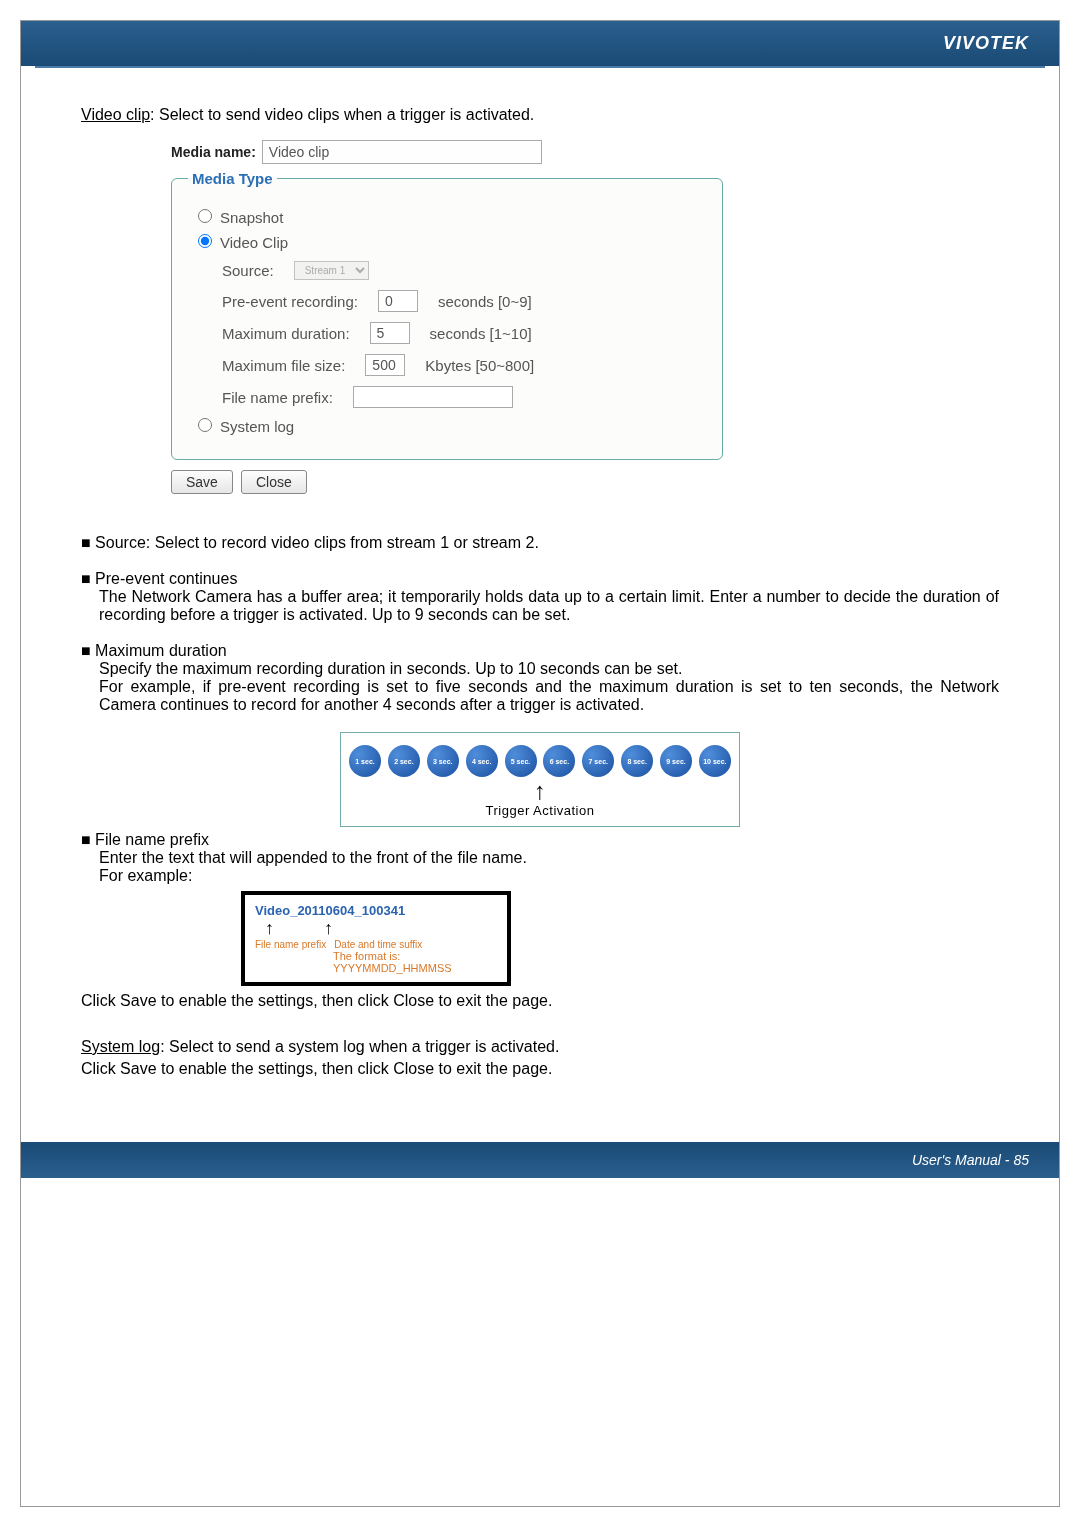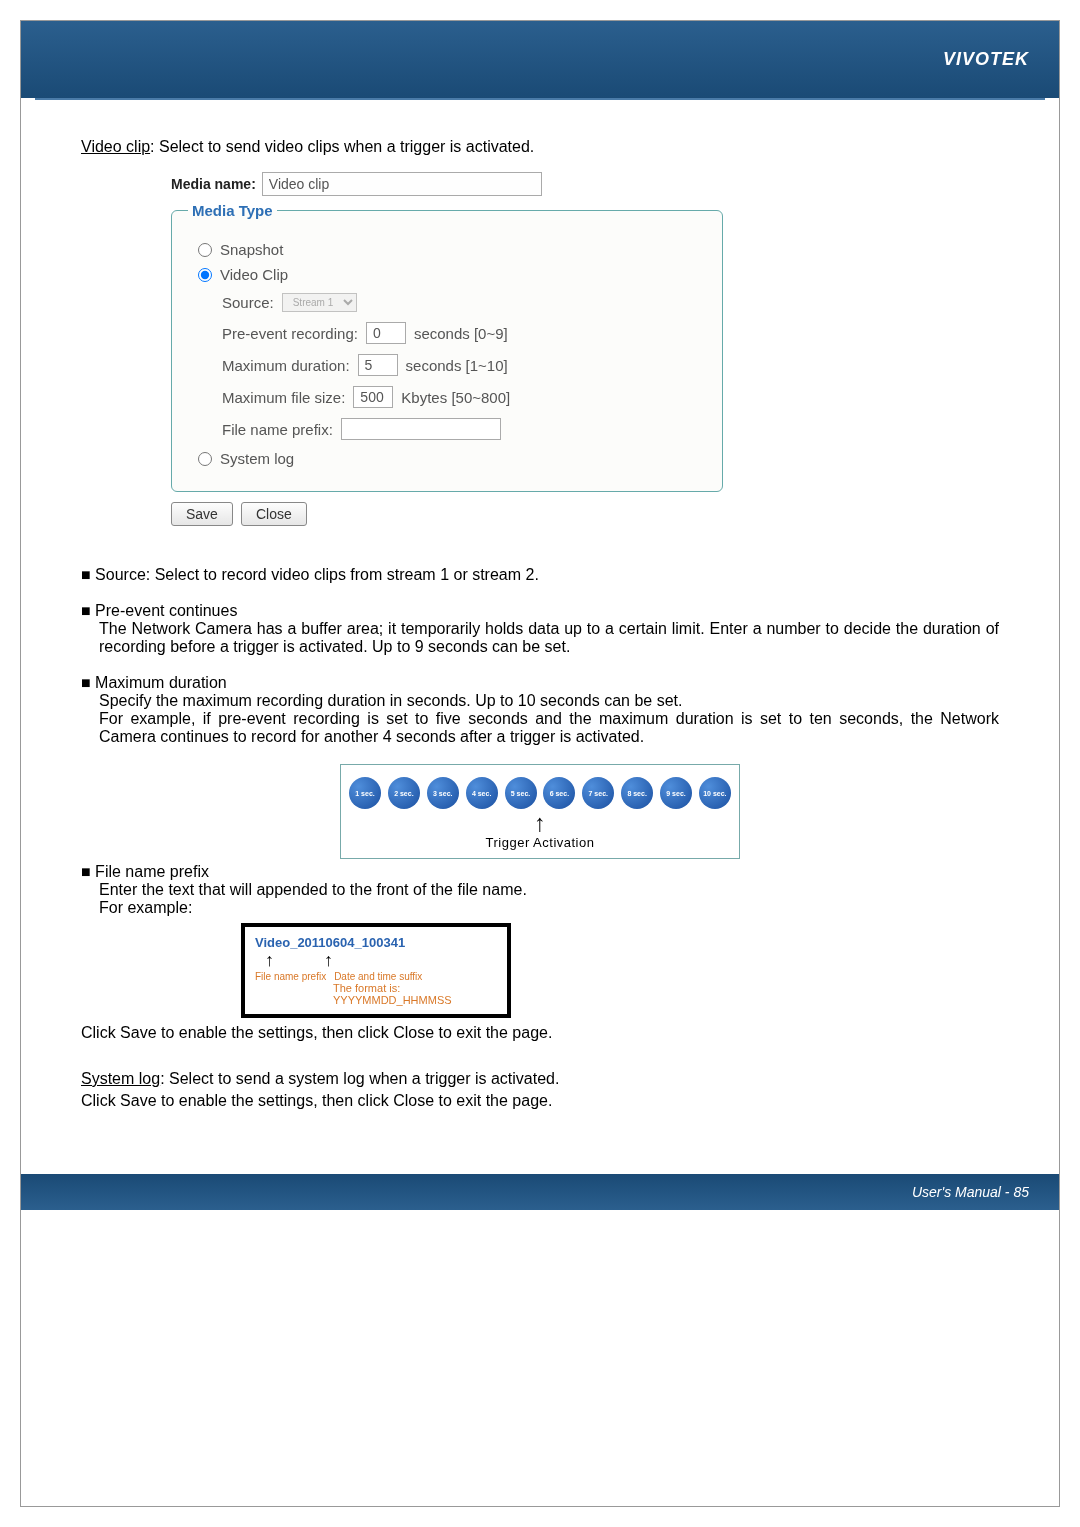--- a/index.html
+++ b/index.html
@@ -1,35 +1,35 @@
 <!DOCTYPE html>
 <html><head>
 <meta charset="utf-8">
 <style>
   * { margin: 0; padding: 0; box-sizing: border-box; }
   body { font-family: Arial, sans-serif; font-size: 16px; color: #000; background: #fff; width: 1080px; }
   .page-border { border: 1px solid #999; margin: 20px; min-height: 1487px; }
-  .header { background: linear-gradient(#2b5f8e, #1a4a75); padding: 28px 30px; text-align: right; }
+  .header { background: linear-gradient(#2b5f8e, #1a4a75); padding: 12px 30px; text-align: right; }
   .header-title { color: #fff; font-style: italic; font-weight: bold; font-size: 18px; letter-spacing: 1px; }
   .header-underline { height: 2px; background: #4a7ba8; margin: 0 14px 8px 14px; }
   .content { padding: 30px 60px 20px 60px; }
   .lead { margin-bottom: 16px; }
   .lead .underline { text-decoration: underline; }
 
   .form-panel { margin-left: 90px; width: 552px; margin-bottom: 40px; }
   .media-name-row { display: flex; align-items: center; gap: 6px; font-size: 14px; }
   .media-name-row label { font-weight: bold; color: #222; }
   .media-name-row input { border: 1px solid #aaa; padding: 3px 6px; font-size: 14px; width: 280px; background: #fefefe; color: #555; }
 
   fieldset.media-type { border: 1px solid #6aa; border-radius: 6px; padding: 14px 16px 16px 16px; margin-top: 6px; background: #fcfcfa; }
   fieldset.media-type legend { color: #2d6fb5; font-weight: bold; font-size: 15px; padding: 0 4px; }
-  .radio-row { display: flex; align-items: center; gap: 8px; margin: 8px 0 8px 10px; color: #555; font-size: 15px; }
+  .radio-row { display: flex; gap: 8px; margin: 8px 0 8px 10px; color: #555; font-size: 15px; }
   .radio-row input[type=radio]{ width: 14px; height: 14px; }
   .vc-inner { margin-left: 34px; }
-  .fld-row { display: flex; align-items: center; gap: 8px; margin: 10px 0; color: #555; font-size: 15px; }
+  .fld-row { display: flex; align-items: center; gap: 20px; margin: 10px 0; color: #555; font-size: 15px; }
   .fld-row label { }
   .fld-row select { border: 1px solid #aaa; background: #eee; color: #888; padding: 2px 6px; font-size: 10px; }
   .fld-row input.text { border: 1px solid #aaa; padding: 2px 6px; font-size: 14px; width: 40px; background: #fff; color: #555; }
   .fld-row .hint { color: #555; }
   .fld-row input.wide { width: 160px; }
   .fld-row .size-input{ width:50px; }
   .btn-row { margin-top: 10px; display: flex; gap: 8px; }
   .btn { border: 1px solid #888; background: linear-gradient(#fdfdfd,#e6e6e6); padding: 3px 14px; font-size: 14px; color: #333; border-radius: 3px; cursor: pointer; }
 
   .bullets { margin-top: 20px; }

